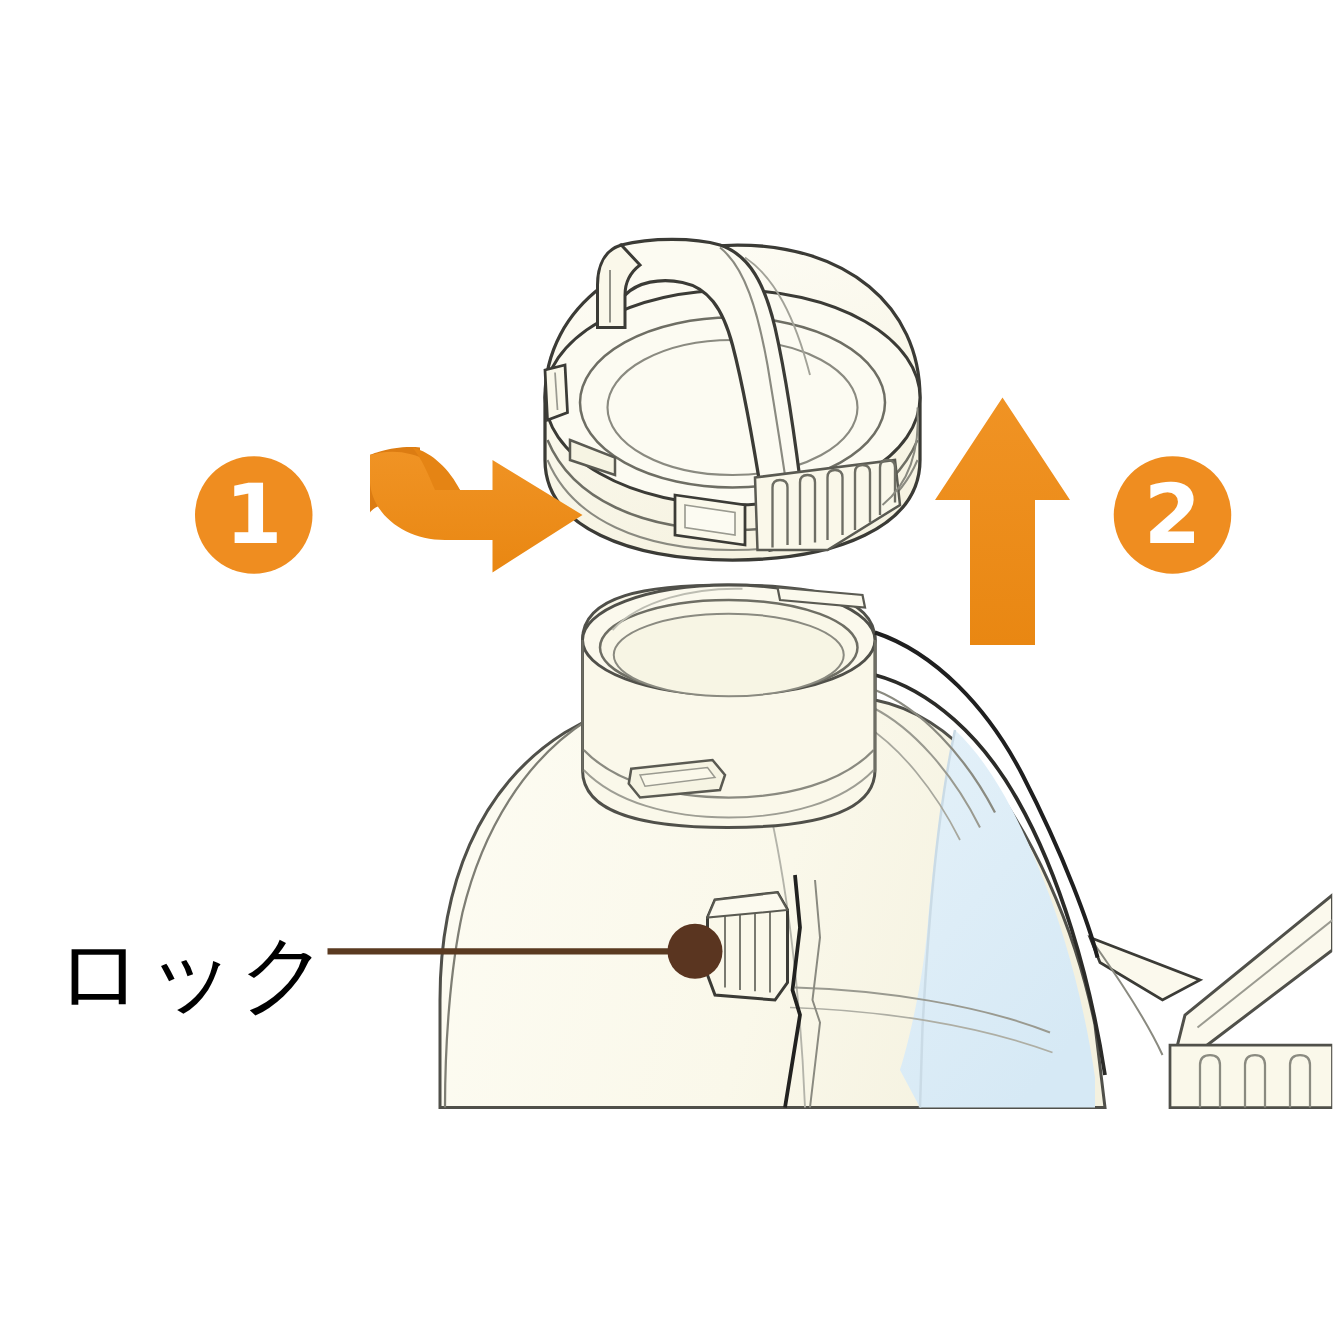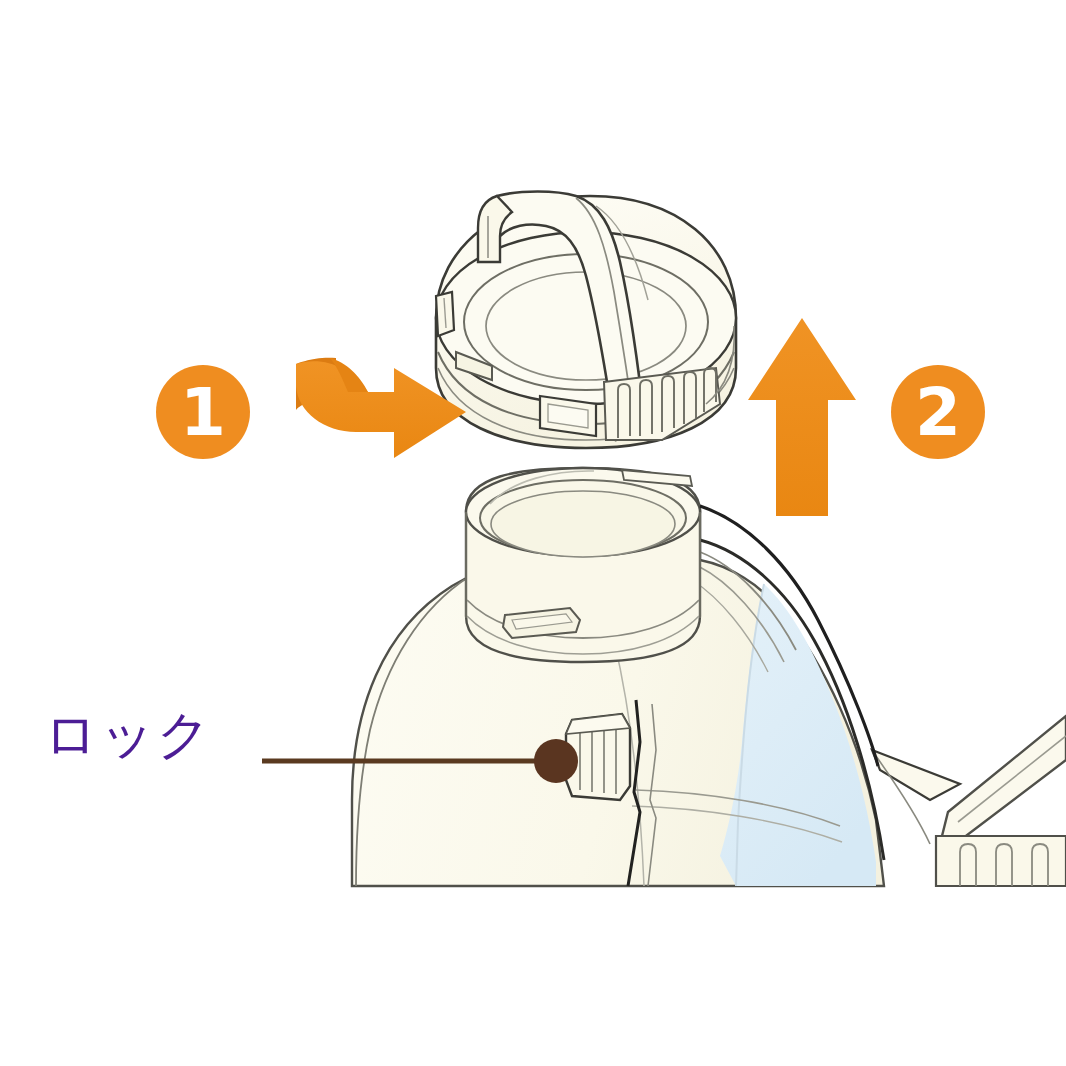--- a/index.html
+++ b/index.html
@@ -25,25 +25,25 @@
     width: 1066px;
     height: 1066px;
   }
   .lbl {
     position: absolute;
     white-space: nowrap;
     font-family: "DejaVu Sans", "Liberation Sans", sans-serif;
   }
   #lock-label {
     left: 44px;
-    top: 708px;
-    font-size: 53px;
+    top: 744px;
+    font-size: 70px;
     font-weight: 400;
     letter-spacing: 2px;
-    color: #4c1d95;
+    color: #000000;
     line-height: 1;
   }
 </style>
 </head>
 <body>
 
 <div id="stage">
 
   <svg id="art" viewBox="0 0 1066 1066" xmlns="http://www.w3.org/2000/svg">
 

